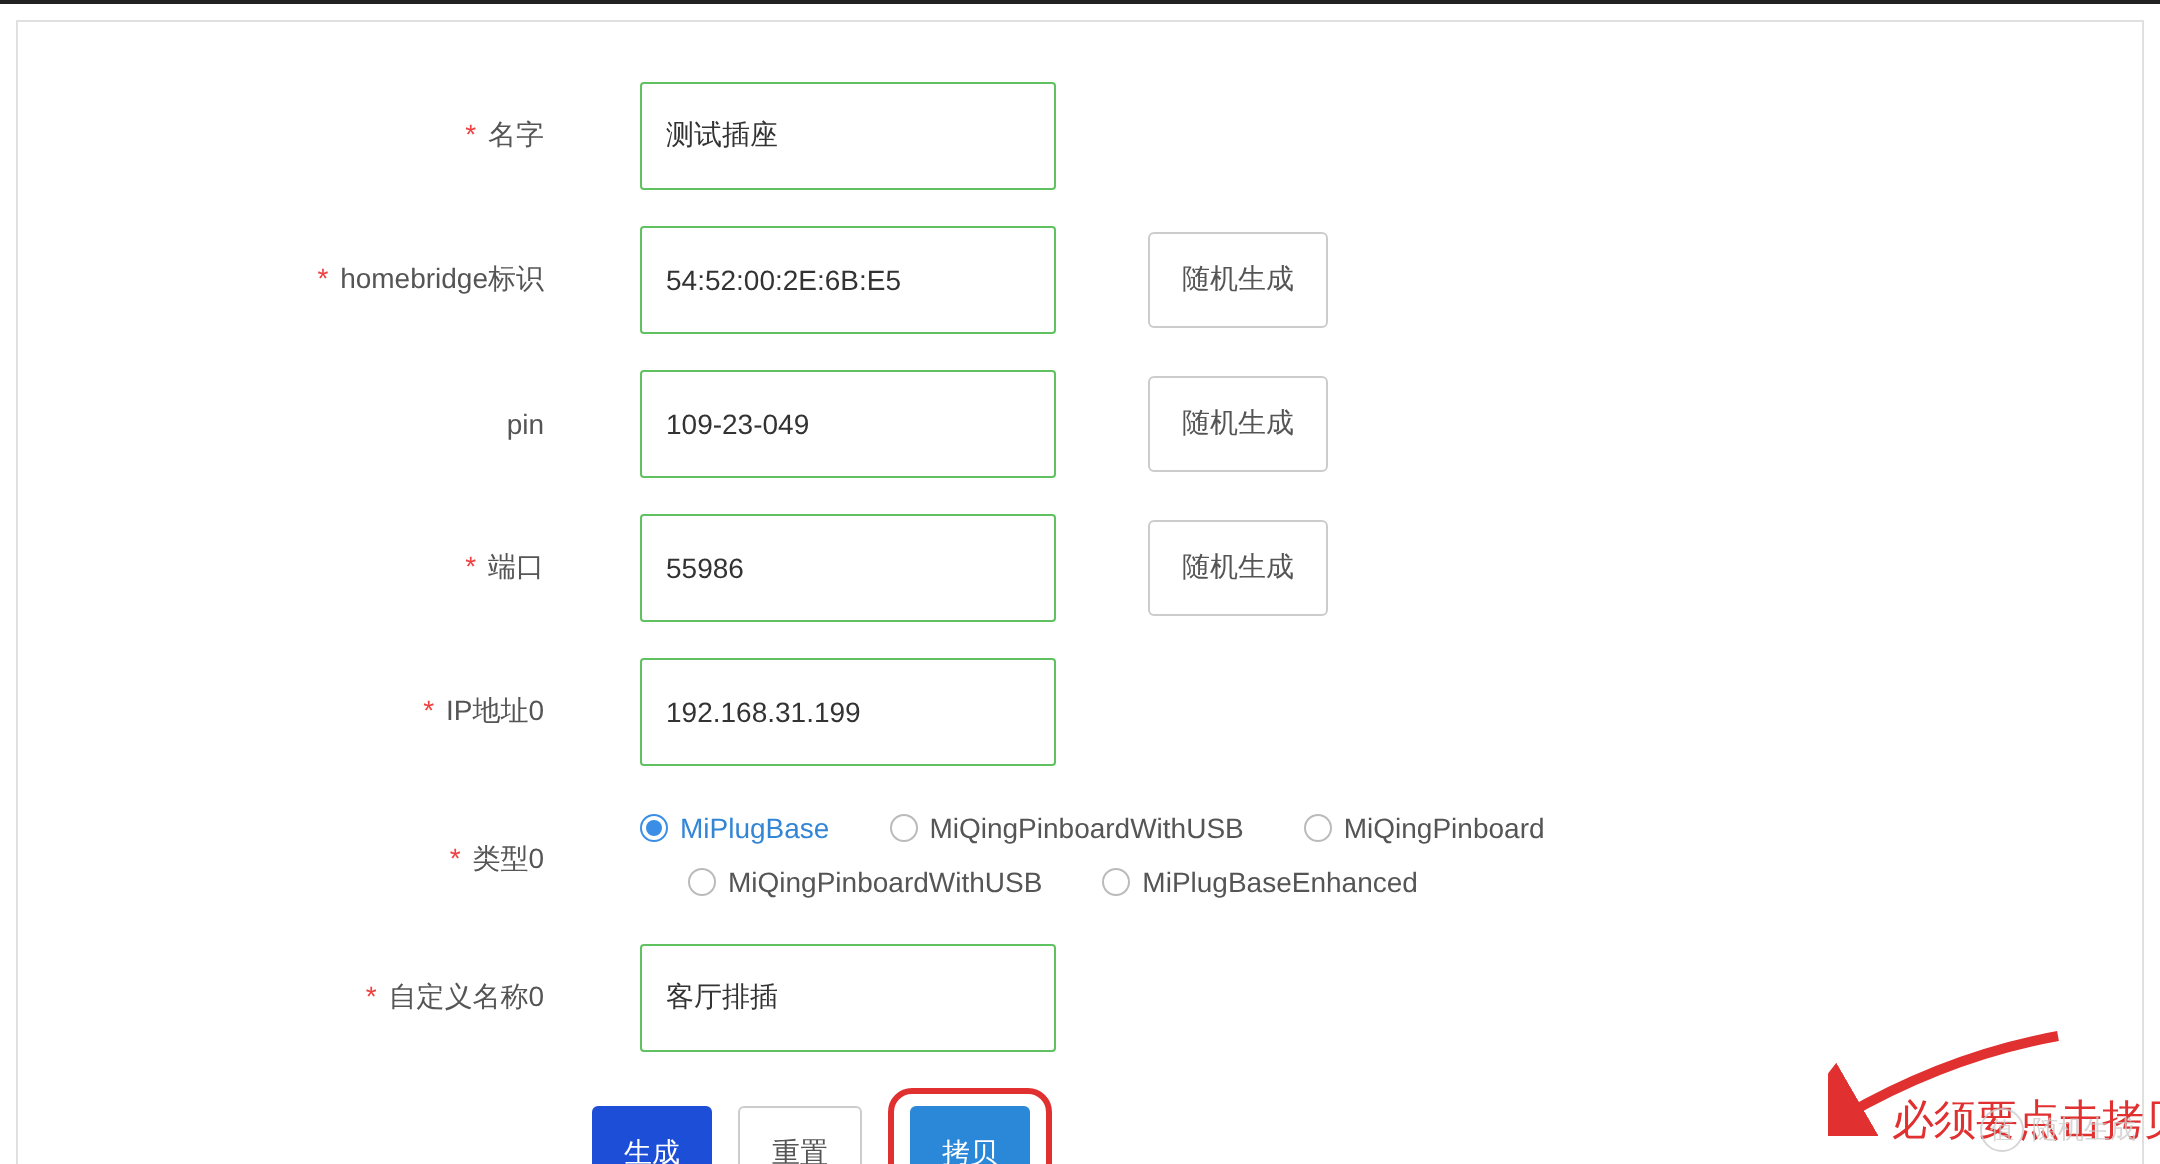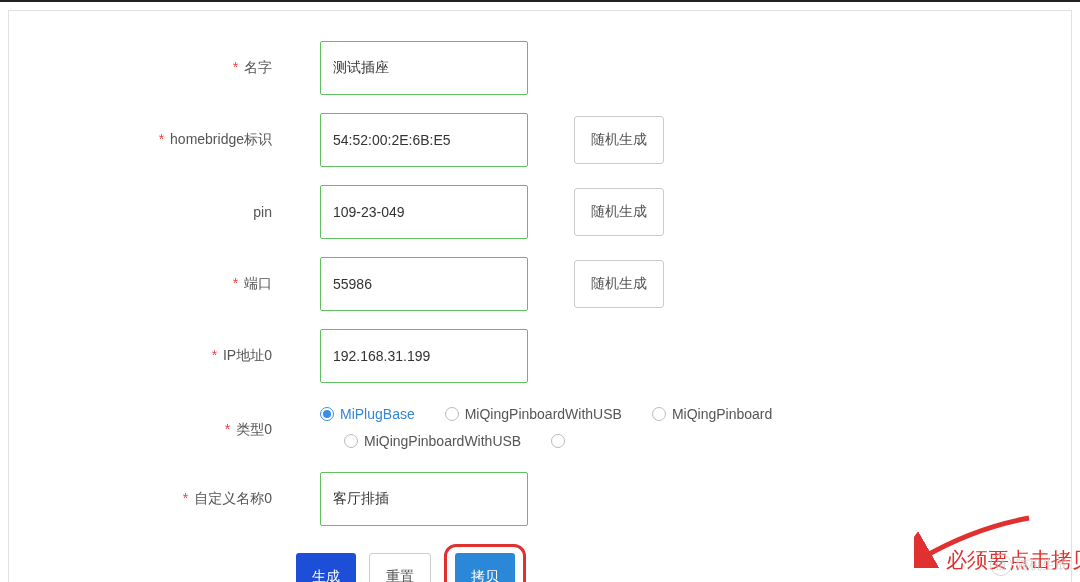--- a/index.html
+++ b/index.html
@@ -195,20 +195,21 @@
       <label class="radio-item">
         <span class="radio-circle"></span>
         <span class="radio-label">MiQingPinboard</span>
       </label>
       <label class="radio-item second-line">
         <span class="radio-circle"></span>
         <span class="radio-label">MiQingPinboardWithUSB</span>
       </label>
       <label class="radio-item">
         <span class="radio-circle"></span>
+        <span class="radio-label">MiPlugBaseEnhanced</span>
       </label>
     </div>
   </div>
 
   <div class="form-row">
     <div class="label"><span class="required">*</span> <span>自定义名称0</span></div>
     <input class="input input-long" value="客厅排插" style="">
   </div>
 
   <div class="action-row">

